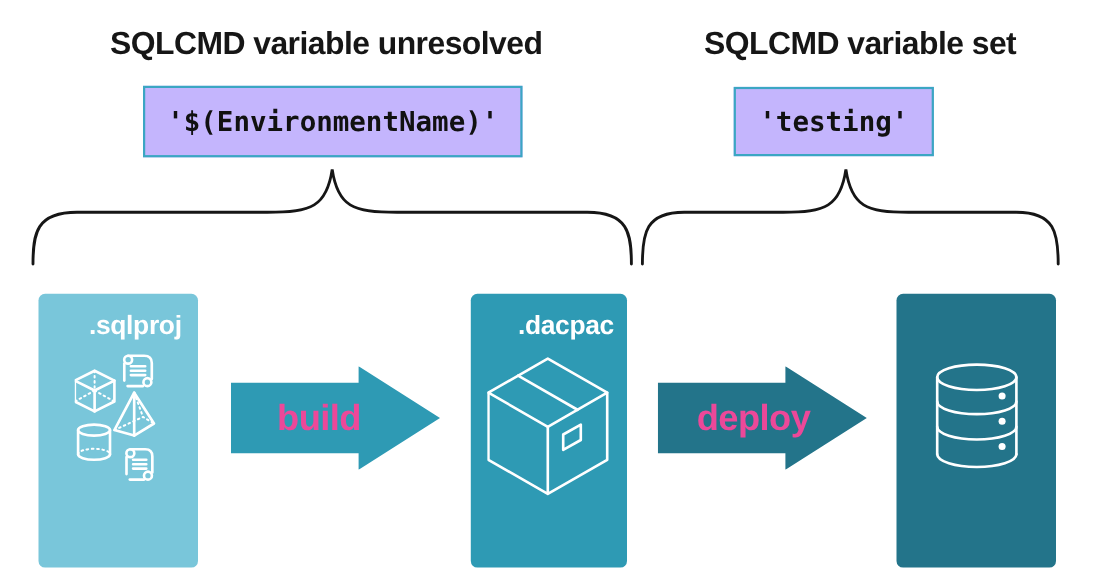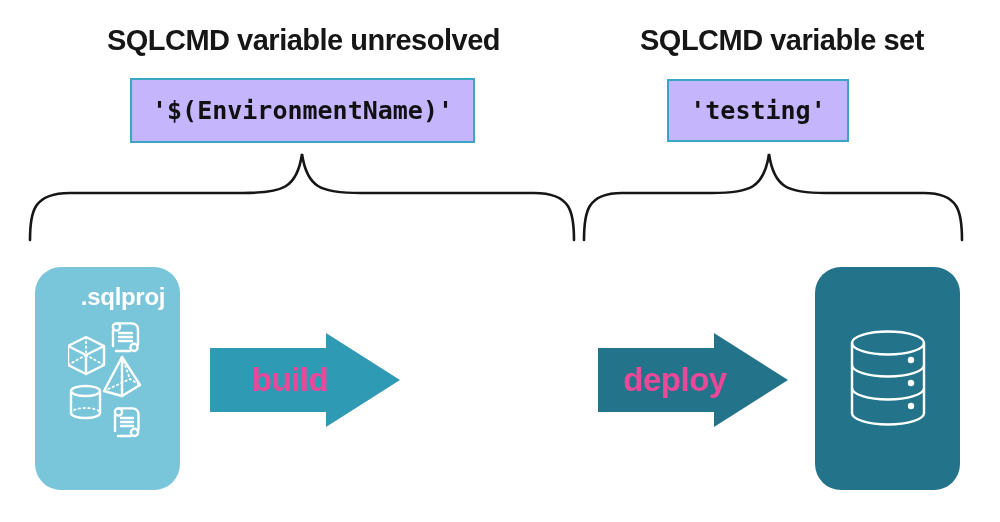--- a/index.html
+++ b/index.html
@@ -2,37 +2,37 @@
 <html style="--sqlproj-box: #79C6DA; --dacpac-box: #2E9AB4; --database-box: #23748A; --build-arrow: #2E9AB4; --deploy-arrow: #23748A; --code-box-border: #3BA6C3; --ink: #161616;"><head>
 <meta charset="utf-8">
 <style>
   html,body{margin:0;padding:0;background:#fff;}
   .canvas{
     position:relative;width:1000px;height:522px;background:#fff;overflow:hidden;
     font-family:"Liberation Sans",sans-serif;color:var(--ink);
   }
   .heading{
     position:absolute;top:22px;height:36px;line-height:36px;
-    font-size:29px;font-weight:700;text-align:right;color:var(--ink);
+    font-size:29px;font-weight:700;text-align:left;color:var(--ink);
     letter-spacing:-0.5px;white-space:nowrap;
   }
   .heading-left{left:100px;width:400px;}
   .heading-right{left:640px;width:250px;}
   .code-box{
     position:absolute;background:#c4b5fd;border:2px solid var(--code-box-border);
     display:flex;align-items:center;justify-content:center;box-sizing:border-box;
     font-family:"DejaVu Sans Mono",monospace;font-size:25px;font-weight:600;
     color:#111;white-space:pre;
   }
   .code-box-left{left:130px;top:78px;width:345px;height:65px;}
   .code-box-right{left:667px;top:79px;width:182px;height:63px;}
   .braces{position:absolute;left:0;top:0;pointer-events:none;}
   .braces path{fill:none;stroke:var(--ink);stroke-width:2.6;stroke-linecap:round;}
   .node{
-    position:absolute;top:267px;height:223px;border-radius:26px;
+    position:absolute;top:267px;height:249px;border-radius:6px;
     display:flex;flex-direction:column;align-items:center;box-sizing:border-box;padding-left:31px;
   }
   .node-label{
     margin-top:16px;font-size:24px;font-weight:700;color:#fff;letter-spacing:-0.3px;
   }
   .node-sqlproj{left:35px;width:145px;background:var(--sqlproj-box);}
   .node-dacpac{left:428px;width:142px;background:var(--dacpac-box);}
   .node-database{left:815px;width:145px;background:var(--database-box);}
   .node svg{display:block;}
   .icon-sql-objects{position:absolute;left:33px;top:54px;}
@@ -41,21 +41,21 @@
   .arrow{position:absolute;top:333px;width:192px;height:94px;}
   .arrow-build{left:210px;}
   .arrow-deploy{left:598px;}
   .arrow-build svg polygon{fill:var(--build-arrow);}
   .arrow-deploy svg polygon{fill:var(--deploy-arrow);}
   .arrow-label{
     position:absolute;top:0;height:94px;display:flex;align-items:center;justify-content:center;
     font-size:33px;font-weight:700;color:#ec4899;letter-spacing:-0.5px;
   }
   .arrow-build .arrow-label{left:25px;width:110px;}
-  .arrow-deploy .arrow-label{left:12px;width:130px;}
+  .arrow-deploy .arrow-label{left:22px;width:130px;}
   .stroke-icon{fill:none;stroke:#fff;stroke-width:2.4;stroke-linecap:round;stroke-linejoin:round;}
   .dotted{stroke-dasharray:1.5 3.2;stroke-width:1.8;}
 </style>
 </head>
 <body>
 
 <div class="canvas">
 
   <div class="heading heading-left">SQLCMD variable unresolved</div>
   <div class="heading heading-right">SQLCMD variable set</div>
@@ -123,20 +123,29 @@
     </svg>
   </div>
 
   <div class="arrow arrow-build">
     <svg width="192" height="94" viewBox="0 0 192 94">
       <polygon points="0,15 116,15 116,0 190,47 116,94 116,79 0,79"></polygon>
     </svg>
     <div class="arrow-label">build</div>
   </div>
 
+  <div class="node node-dacpac">
+    <div class="node-label">.dacpac</div>
+    <svg class="icon-package" width="112" height="130" viewBox="0 0 112 130">
+      <path class="stroke-icon" stroke-width="3" d="M 55 3 L 109 34 L 55 65 L 1 34 Z"></path>
+      <path class="stroke-icon" stroke-width="3" d="M 28 18.5 L 82 49.5"></path>
+      <path class="stroke-icon" stroke-width="3" d="M 1 34 L 1 95 L 55 126 L 109 95 L 109 34 M 55 65 L 55 126"></path>
+      <path class="stroke-icon" stroke-width="3" d="M 69 72 L 85 63 L 85 77 L 69 86 Z"></path>
+    </svg>
+  </div>
 
   <div class="arrow arrow-deploy">
     <svg width="192" height="94" viewBox="0 0 192 94">
       <polygon points="0,15 116,15 116,0 190,47 116,94 116,79 0,79"></polygon>
     </svg>
     <div class="arrow-label">deploy</div>
   </div>
 
   <div class="node node-database">
     <svg class="icon-database" width="78" height="100" viewBox="0 0 78 100">

